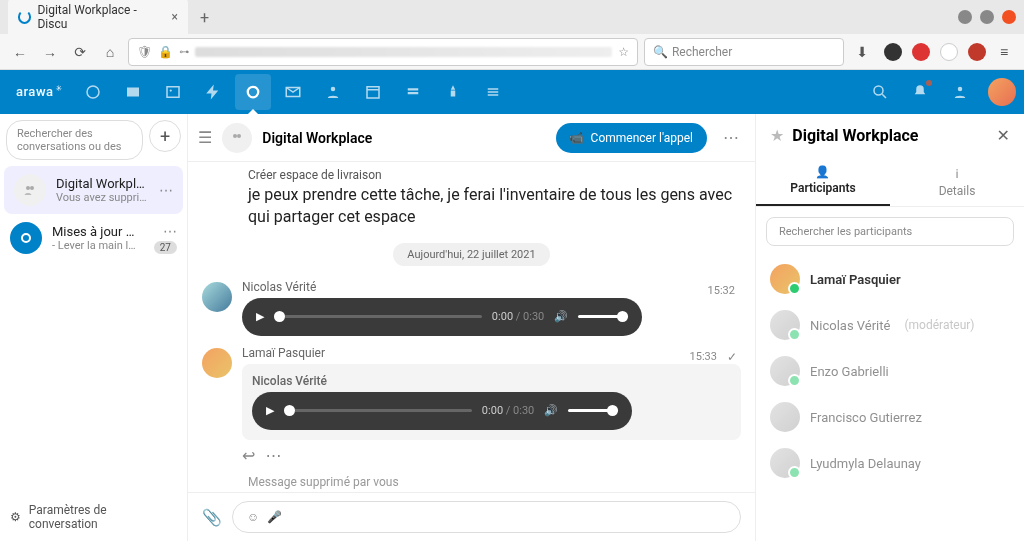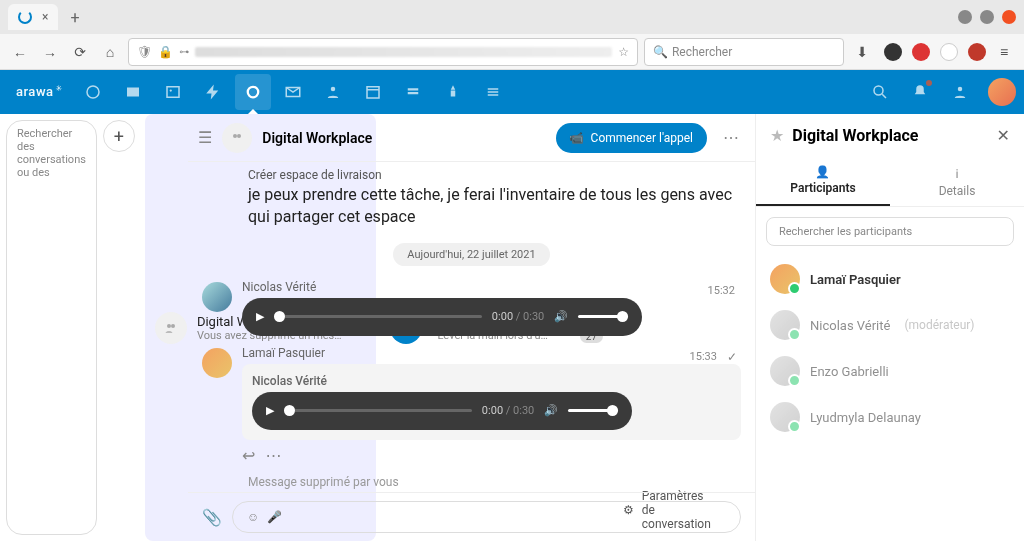--- a/index.html
+++ b/index.html
@@ -33,21 +33,21 @@
 .app-nav-icon.active::after { content: ""; position: absolute; bottom: -4px; left: 50%; transform: translateX(-50%); border: 5px solid transparent; border-bottom-color: #fff; }
 .app-spacer { flex: 1; }
 .app-avatar { width: 28px; height: 28px; border-radius: 50%; background: linear-gradient(135deg,#f4a261,#e76f51); margin-left: 6px; cursor: pointer; }
 .notif-dot { position: relative; }
 .notif-dot::after { content: ""; position: absolute; top: 6px; right: 6px; width: 6px; height: 6px; background: #f25022; border-radius: 50%; }
 
 
 .app-body { display: flex; height: calc(541px - 34px - 36px - 44px); }
 
 
-.left-panel { width: 188px; border-right: 1px solid #eee; display: flex; flex-direction: row; }
+.left-panel { width: 188px; border-right: 1px solid #eee; display: flex; flex-direction: column; }
 .left-panel-top { display: flex; padding: 6px; gap: 6px; }
 .conv-search { flex: 1; border: 1px solid #ddd; border-radius: 16px; padding: 6px 10px; font-size: 11px; color: #888; }
 .add-conv { width: 32px; height: 32px; border: 1px solid #ddd; border-radius: 50%; display: flex; align-items: center; justify-content: center; font-size: 18px; color: #555; cursor: pointer; }
 .conv-item { display: flex; align-items: center; padding: 8px 10px; gap: 10px; cursor: pointer; }
 .conv-item.active { background: #eef; border-radius: 8px; margin: 0 4px; }
 .conv-avatar { width: 32px; height: 32px; border-radius: 50%; background: #f0f0f0; display: flex; align-items: center; justify-content: center; color: #888; flex-shrink: 0; }
 .conv-text { flex: 1; min-width: 0; }
 .conv-title { font-size: 13px; color: #222; white-space: nowrap; overflow: hidden; text-overflow: ellipsis; }
 .conv-sub { font-size: 11px; color: #888; white-space: nowrap; overflow: hidden; text-overflow: ellipsis; }
 .conv-more { color: #888; font-size: 14px; cursor: pointer; }
@@ -115,20 +115,21 @@
 
 svg { width: 16px; height: 16px; }
 .app-nav-icon svg { width: 18px; height: 18px; fill: #fff; }
 </style>
 </head>
 <body>
 
 <div class="browser-titlebar">
   <div class="tab">
     <span class="tab-icon"></span>
+    <span>Digital Workplace - Discu</span>
     <span class="tab-close">×</span>
   </div>
   <span class="newtab">+</span>
   <div class="titlebar-spacer"></div>
   <span class="win-btn win-min"></span>
   <span class="win-btn win-max"></span>
   <span class="win-btn win-close"></span>
 </div>
 
 <div class="browser-toolbar">
@@ -386,17 +387,21 @@
     <div class="participant dim">
       <div class="p-avatar online"></div>
       <span class="p-name">Nicolas Vérité</span>
       <span class="p-role">(modérateur)</span>
     </div>
     <div class="participant dim">
       <div class="p-avatar online"></div>
       <span class="p-name">Enzo Gabrielli</span>
     </div>
     <div class="participant dim">
+      <div class="p-avatar"></div>
+      <span class="p-name">Francisco Gutierrez</span>
+    </div>
+    <div class="participant dim">
       <div class="p-avatar online"></div>
       <span class="p-name">Lyudmyla Delaunay</span>
     </div>
   </div>
 </div>
 
 </body></html>

